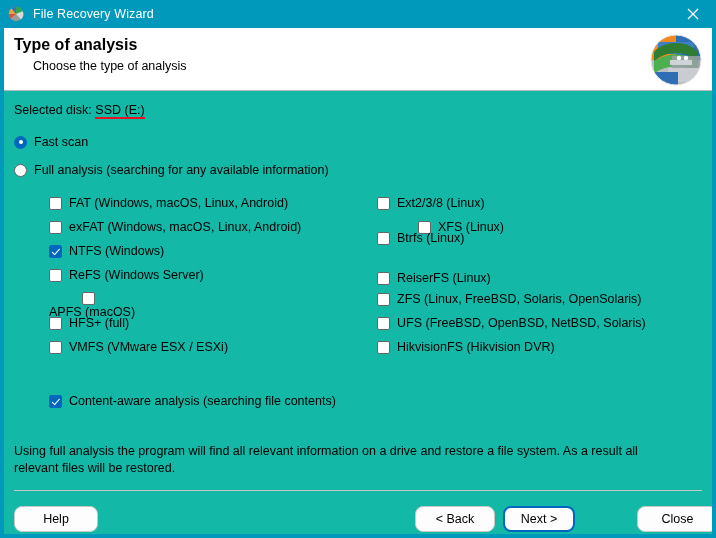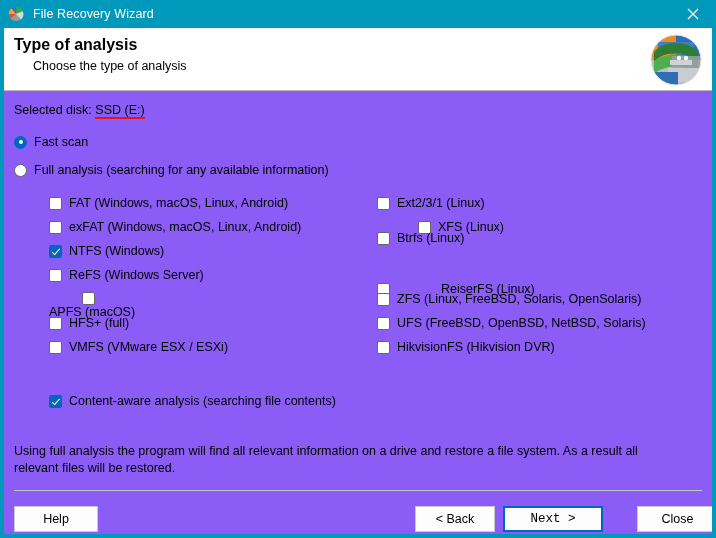--- a/index.html
+++ b/index.html
@@ -85,21 +85,21 @@
     right: 12px; top: 4px;
     width: 56px; height: 56px;
   }
 
   
   .panel {
     position: absolute;
     top: 91px; left: 0;
     width: 716px;
     height: 447px;
-    background: #8b5cf6;
+    background: #14b8a6;
     box-sizing: border-box;
   }
 
   
   .edge-left, .edge-right {
     position: absolute;
     top: 28px;
     width: 4px;
     height: 510px;
     background: #0099bb;
@@ -219,37 +219,37 @@
     top: 399px;
     width: 688px;
     height: 1px;
     background: #c4c4c4;
   }
   .btn {
     position: absolute;
     height: 26px;
     background: #fdfdfd;
     border: 1px solid #c8c8c8;
-    border-radius: 0;
+    border-radius: 8px;
     font-family: "Liberation Sans", sans-serif;
     font-size: 12.5px;
     color: #000000;
     display: flex;
     align-items: center;
     justify-content: center;
     cursor: default;
     box-sizing: border-box;
     padding: 0;
   }
   .btn.default {
     border: 2px solid #0067c0;
   }
   .btn-help  { left: 14px;  top: 415px; width: 84px; }
   .btn-back  { left: 415px; top: 415px; width: 80px; }
-  .btn-next  { left: 503px; top: 415px; width: 100px; font-family: Liberation Mono, monospace; }
+  .btn-next  { left: 503px; top: 415px; width: 72px; }
   .btn-close { left: 621px; top: 415px; width: 81px; margin-left: 16px; }
 </style>
 </head>
 <body>
 
 <div id="app">
 
   <div class="titlebar">
     <div class="titlebar-icon">
       <svg width="16" height="16" viewBox="0 0 16 16">
@@ -340,31 +340,31 @@
       <span class="cb"></span>
       <span class="cb-label">HFS+ (full)</span>
     </div>
     <div class="cb-row" style="left:49px; top:249px;">
       <span class="cb"></span>
       <span class="cb-label">VMFS (VMware ESX / ESXi)</span>
     </div>
 
     <div class="cb-row" style="left:377px; top:105px;">
       <span class="cb"></span>
-      <span class="cb-label">Ext2/3/1 (Linux)</span>
+      <span class="cb-label">Ext2/3/8 (Linux)</span>
     </div>
     <div class="cb-row" style="left:377px; top:129px;margin-left:41px;">
       <span class="cb"></span>
       <span class="cb-label">XFS (Linux)</span>
     </div>
     <div class="cb-row" style="left:377px; top:140px;justify-content:space-between;">
       <span class="cb"></span>
       <span class="cb-label">Btrfs (Linux)</span>
     </div>
-    <div class="cb-row" style="left:377px; top:191px;gap:44px;">
+    <div class="cb-row" style="left:377px; top:180px;">
       <span class="cb"></span>
       <span class="cb-label">ReiserFS (Linux)</span>
     </div>
     <div class="cb-row" style="left:377px; top:201px;">
       <span class="cb"></span>
       <span class="cb-label">ZFS (Linux, FreeBSD, Solaris, OpenSolaris)</span>
     </div>
     <div class="cb-row" style="left:377px; top:225px;">
       <span class="cb"></span>
       <span class="cb-label">UFS (FreeBSD, OpenBSD, NetBSD, Solaris)</span>

